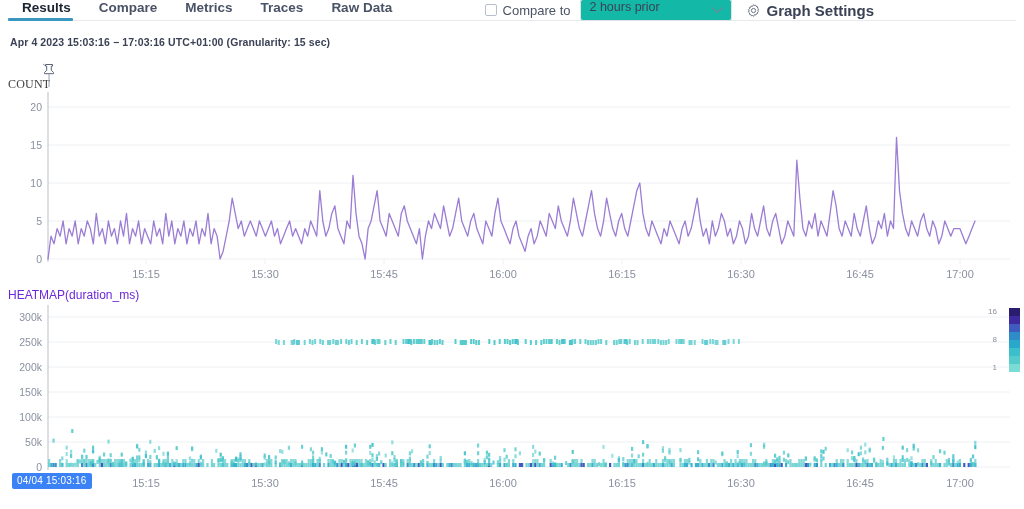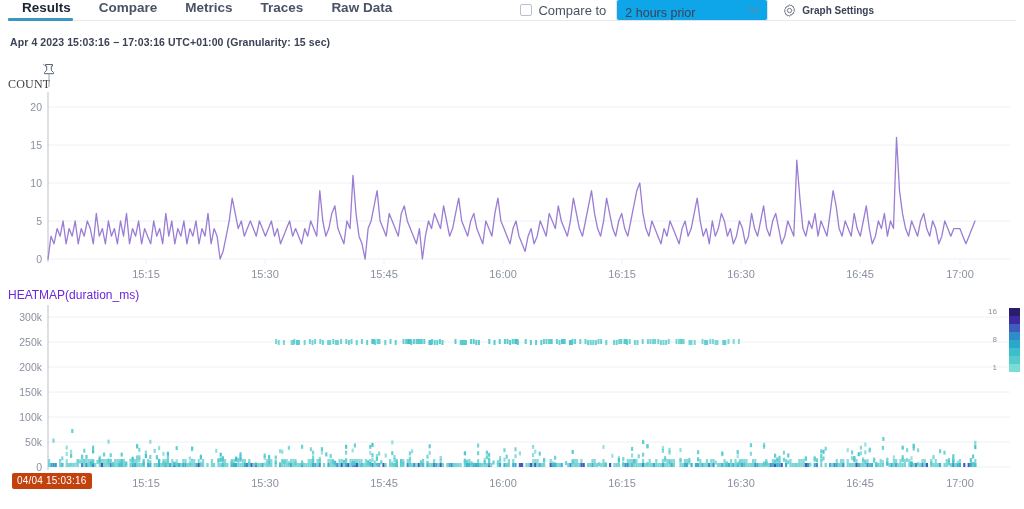--- a/index.html
+++ b/index.html
@@ -44,30 +44,30 @@
     display: flex; align-items: center; gap: 6px; margin-right: 10px;
   }
   .checkbox {
     width: 12px; height: 12px; border: 1px solid #b9bfcc;
     border-radius: 2px; background: #fff;
   }
   .compare-label { font-size: 13px; color: #4a5265; white-space: nowrap; }
   .select {
     position: relative;
     width: 152px; height: 22px;
-    border: 1px solid #dfe2e8; border-radius: 3px; background: #0ea5e9;
-    display: flex; align-items: flex-end; padding: 0 8px;
+    border: 1px solid #dfe2e8; border-radius: 3px; background: #14b8a6;
+    display: flex; align-items: flex-start; padding: 0 8px;
     font-size: 12.5px; color: #3b4256; margin-right: 14px;
   }
   .select .chev {
     position: absolute; right: 7px; top: 50%; transform: translateY(-50%);
     width: 13px; height: 8px;
   }
   .gs { display: flex; align-items: center; gap: 5px; cursor: pointer; }
-  .gs-label { font-size: 10px; font-weight: bold; color: #3b4256; white-space: nowrap; }
+  .gs-label { font-size: 15px; font-weight: bold; color: #3b4256; white-space: nowrap; }
 
   
   .range-line {
     position: absolute; left: 10px; top: 36px;
     font-size: 10.5px; font-weight: bold; color: #3b4256;
     letter-spacing: 0.1px; white-space: nowrap;
   }
 
   
   .count-label {
@@ -98,21 +98,21 @@
   .legend-ticks {
     position: relative; width: 16px; height: 64px; margin-right: 12px;
   }
   .legend-tick {
     position: absolute; right: 0; font-size: 8px; color: #8a90a0;
     font-family: "Liberation Sans", sans-serif; line-height: 8px;
   }
 
   .time-badge {
     position: absolute; left: 12px; top: 473px;
-    background: #c2410c; color: #ffffff;
+    background: #3b82f6; color: #ffffff;
     font-size: 10px; padding: 2px 5px 3px 5px; border-radius: 2px;
     white-space: nowrap; letter-spacing: .2px;
   }
 </style>
 </head>
 <body>
 
 <div id="app">
 
   <div class="topbar">

